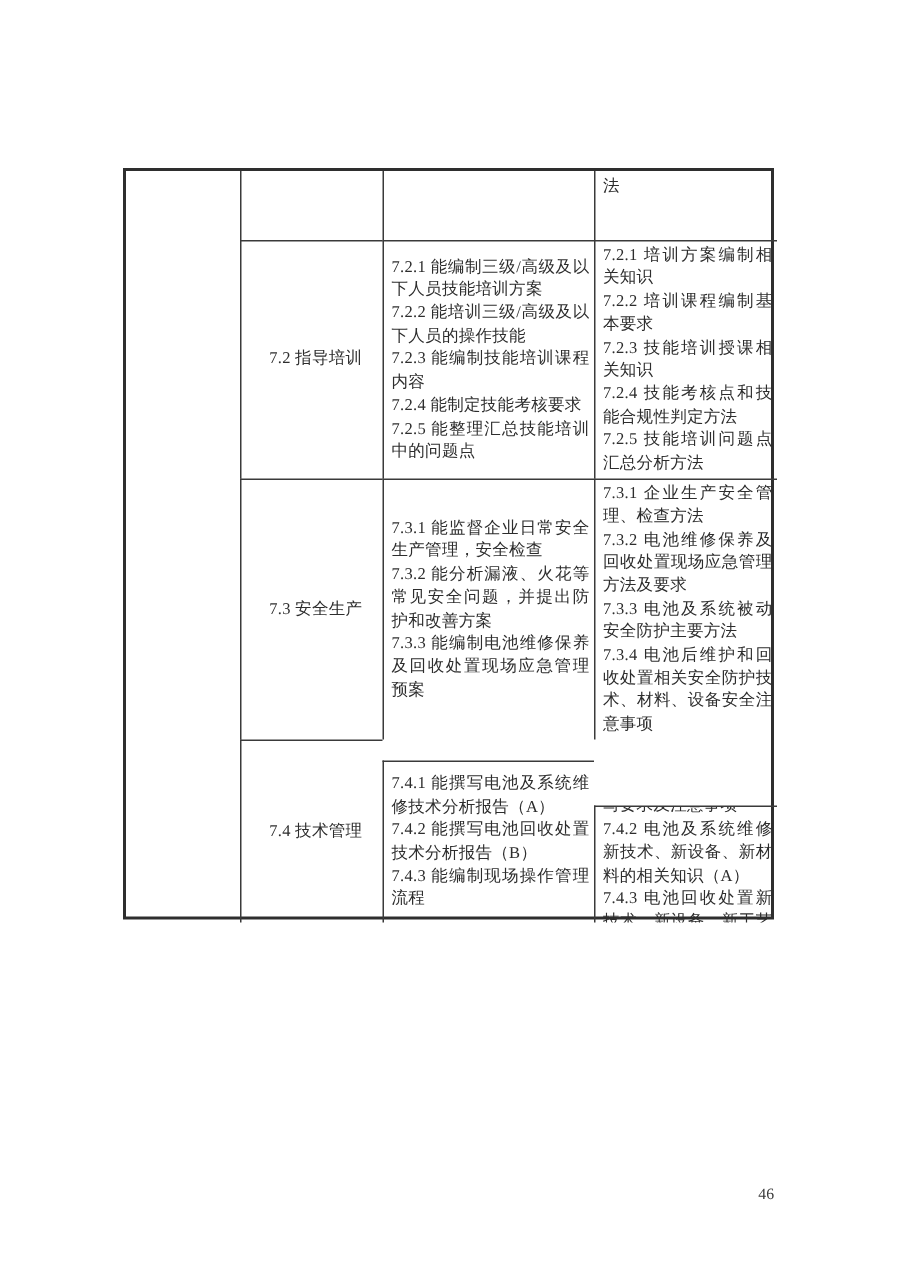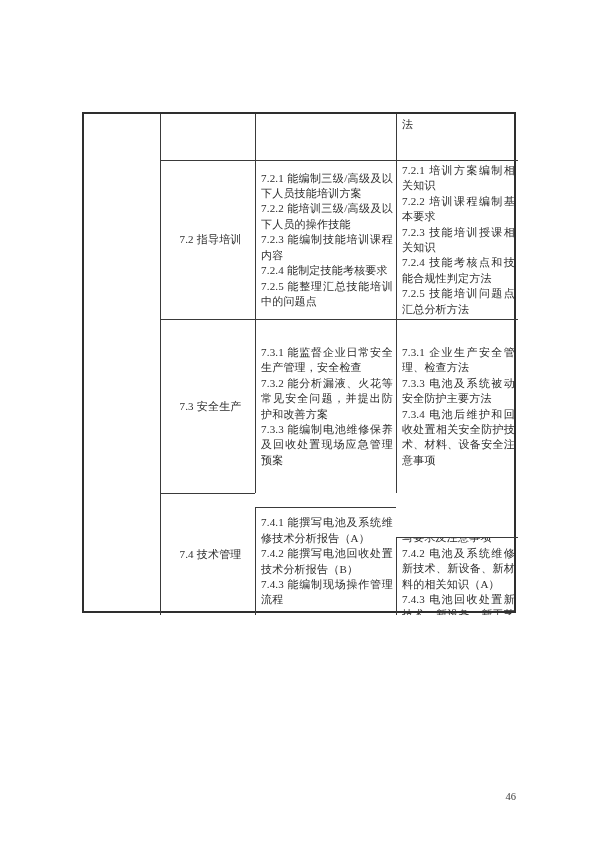--- a/index.html
+++ b/index.html
@@ -105,20 +105,21 @@
   <div class="cell r3c2 bl bt func-cell">
     <p>7.3 安全生产</p>
   </div>
   <div class="cell r3c3 bl bt content-cell">
     <p>7.3.1 能监督企业日常安全生产管理，安全检查</p>
     <p>7.3.2 能分析漏液、火花等常见安全问题，并提出防护和改善方案</p>
     <p>7.3.3 能编制电池维修保养及回收处置现场应急管理预案</p>
   </div>
   <div class="cell r3c4 bl bt content-cell">
     <p>7.3.1 企业生产安全管理、检查方法</p>
+    <p>7.3.2 电池维修保养及回收处置现场应急管理方法及要求</p>
     <p>7.3.3 电池及系统被动安全防护主要方法</p>
     <p>7.3.4 电池后维护和回收处置相关安全防护技术、材料、设备安全注意事项</p>
   </div>
 
   <div class="cell r4c2 bl bt func-cell">
     <p>7.4 技术管理</p>
   </div>
   <div class="cell r4c3 bl bt content-cell">
     <p>7.4.1 能撰写电池及系统维修技术分析报告（A）</p>
     <p>7.4.2 能撰写电池回收处置技术分析报告（B）</p>

